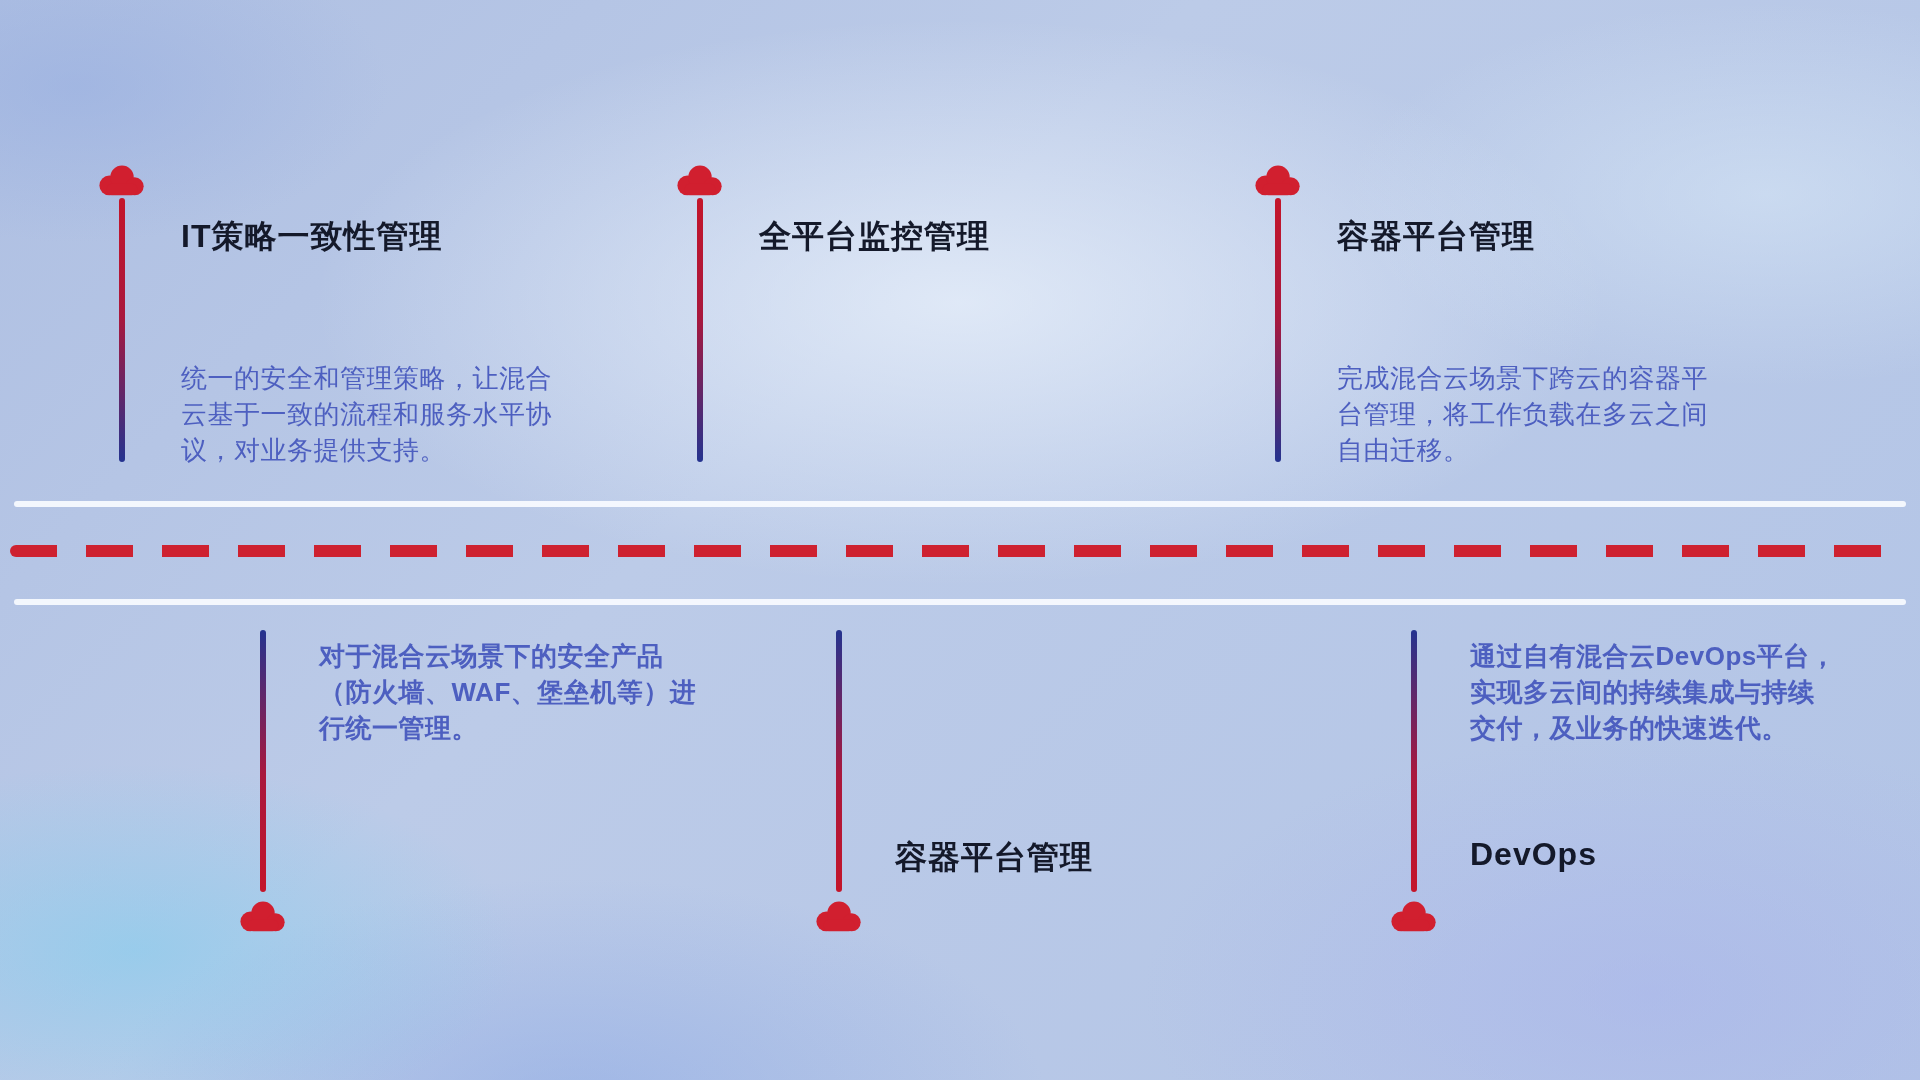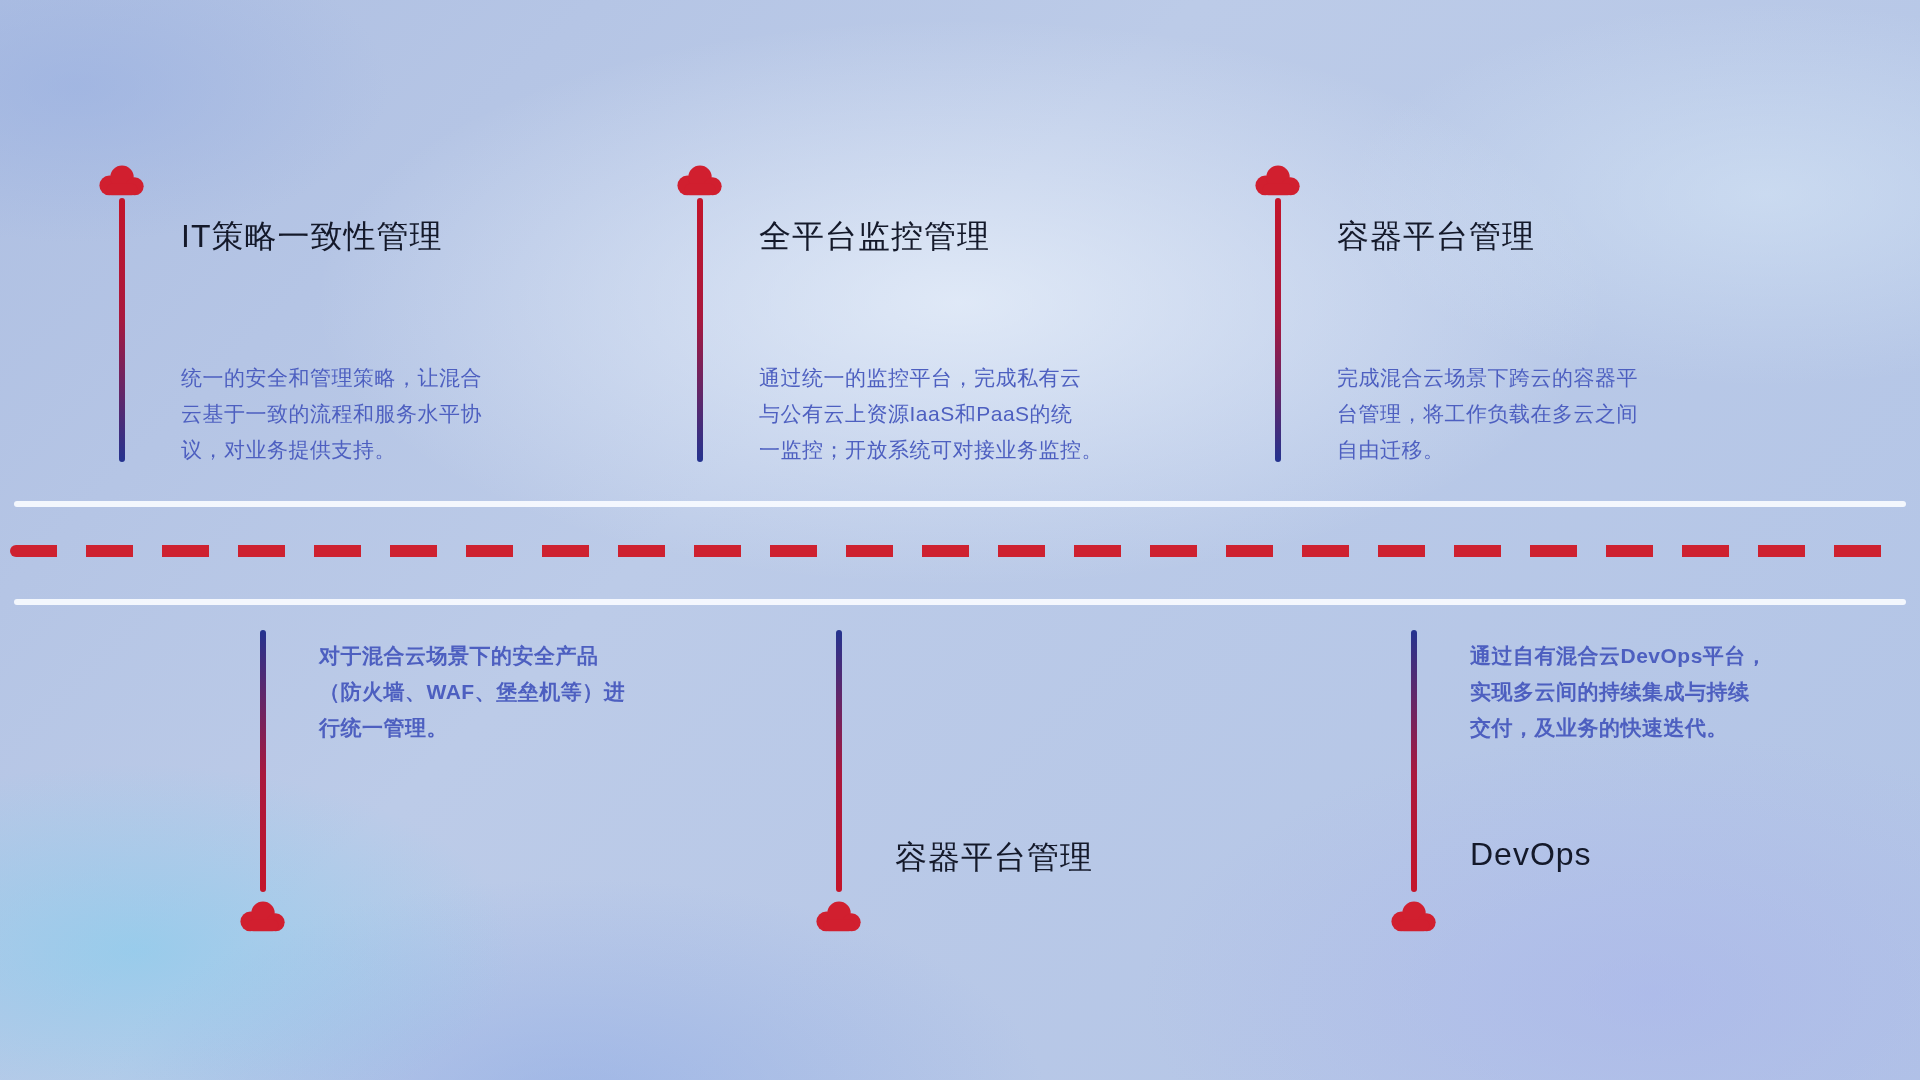--- a/index.html
+++ b/index.html
@@ -82,29 +82,29 @@
   }
   .item.bottom .stem {
     top: 0;
     height: 262px;
     background: linear-gradient(to bottom, #24338f 0%, #a9183d 55%, #c4152a 100%);
   }
 
   .item-title {
     position: absolute;
     font-size: 32px;
-    font-weight: 400;
+    font-weight: 700;
     color: #14192a;
     letter-spacing: 1px;
     white-space: nowrap;
   }
   .item-desc {
     position: absolute;
     width: 470px;
-    font-size: 21px;
+    font-size: 26px;
     line-height: 36px;
     color: #4d5fc0;
     white-space: pre-line;
     letter-spacing: 0.5px;
   }
 
   .item.top .item-title  { left: 87px; top: 55px; }
   .item.top .item-desc   { left: 87px; top: 200px; }
 
   .item.bottom .item-desc  { left: 84px; top: 8px; font-weight: bold; }
@@ -151,23 +151,20 @@
         <g fill="#d11f2f">
           <circle cx="17" cy="26" r="11"></circle>
           <circle cx="31" cy="17" r="13"></circle>
           <circle cx="45" cy="27" r="10"></circle>
           <rect x="14" y="24" width="34" height="13" rx="6.5"></rect>
         </g>
       </svg>
     </span>
     <div class="stem"></div>
     <h2 class="item-title">全平台监控管理</h2>
-    <p class="item-desc">通过统一的监控平台，完成私有云
-与公有云上资源IaaS和PaaS的统
-一监控；开放系统可对接业务监控。</p>
   </div>
 
   <div class="item top" id="item-t3">
     <span class="cloud">
       <svg viewBox="0 0 62 40" width="56" height="40" aria-hidden="true">
         <g fill="#d11f2f">
           <circle cx="17" cy="26" r="11"></circle>
           <circle cx="31" cy="17" r="13"></circle>
           <circle cx="45" cy="27" r="10"></circle>
           <rect x="14" y="24" width="34" height="13" rx="6.5"></rect>

